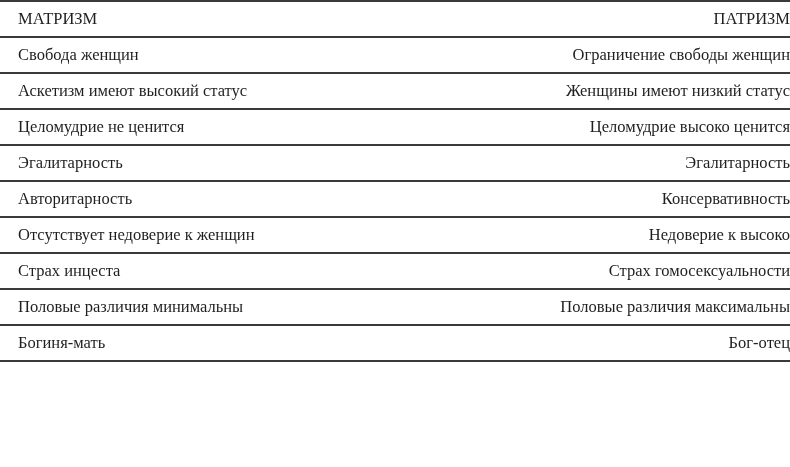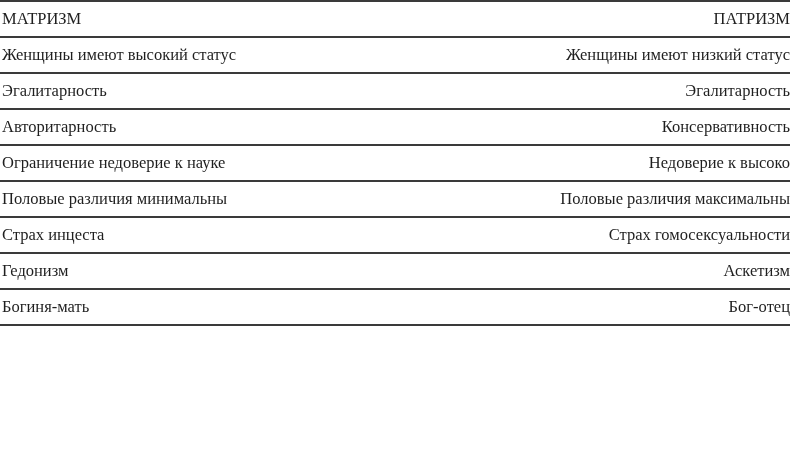--- a/index.html
+++ b/index.html
@@ -1,60 +1,64 @@
 <!DOCTYPE html>
 <html><head>
 <meta charset="utf-8">
 <style>
   html, body { margin:0; padding:0; background:#ffffff; }
   body { width:790px; height:467px; overflow:hidden; position:relative; }
   .tbl { position:absolute; left:0; top:0; width:790px; border-collapse:collapse; table-layout:fixed; }
-  .tbl td { height:34px; padding:0 0 0 2px; border-top:2px solid #3a3a3a; font-family:"Liberation Serif", serif; font-size:16.5px; color:#1f1f1f; vertical-align:middle; white-space:nowrap; }
+  .tbl td { height:34px; padding:0 0 0 18px; border-top:2px solid #3a3a3a; font-family:"Liberation Serif", serif; font-size:16.5px; color:#1f1f1f; vertical-align:middle; white-space:nowrap; }
   .tbl tr:last-child td { border-bottom:2px solid #3a3a3a; }
   .tbl td.c2 { padding-left:3px;text-align:right; }
 </style>
 </head>
 <body>
 
 <table class="tbl">
   <colgroup>
       <col style="width:395px">
       <col style="width:395px">
     </colgroup>
   <tbody>
     <tr>
       <td>МАТРИЗМ</td>
       <td class="c2">ПАТРИЗМ</td>
     </tr>
     <tr>
-      <td>Женщины имеют высокий статус</td>
+      <td>Свобода женщин</td>
+      <td class="c2">Ограничение свободы женщин</td>
+    </tr>
+    <tr>
+      <td>Аскетизм имеют высокий статус</td>
       <td class="c2">Женщины имеют низкий статус</td>
+    </tr>
+    <tr>
+      <td>Целомудрие не ценится</td>
+      <td class="c2">Целомудрие высоко ценится</td>
     </tr>
     <tr>
       <td>Эгалитарность</td>
       <td class="c2">Эгалитарность</td>
     </tr>
     <tr>
       <td>Авторитарность</td>
       <td class="c2">Консервативность</td>
     </tr>
     <tr>
-      <td>Ограничение недоверие к науке</td>
+      <td>Отсутствует недоверие к женщин</td>
       <td class="c2">Недоверие к высоко</td>
-    </tr>
-    <tr>
-      <td>Половые различия минимальны</td>
-      <td class="c2">Половые различия максимальны</td>
     </tr>
     <tr>
       <td>Страх инцеста</td>
       <td class="c2">Страх гомосексуальности</td>
     </tr>
     <tr>
-      <td>Гедонизм</td>
-      <td class="c2">Аскетизм</td>
+      <td>Половые различия минимальны</td>
+      <td class="c2">Половые различия максимальны</td>
     </tr>
     <tr>
       <td>Богиня-мать</td>
       <td class="c2">Бог-отец</td>
     </tr>
   </tbody>
 </table>
 
 </body></html>

